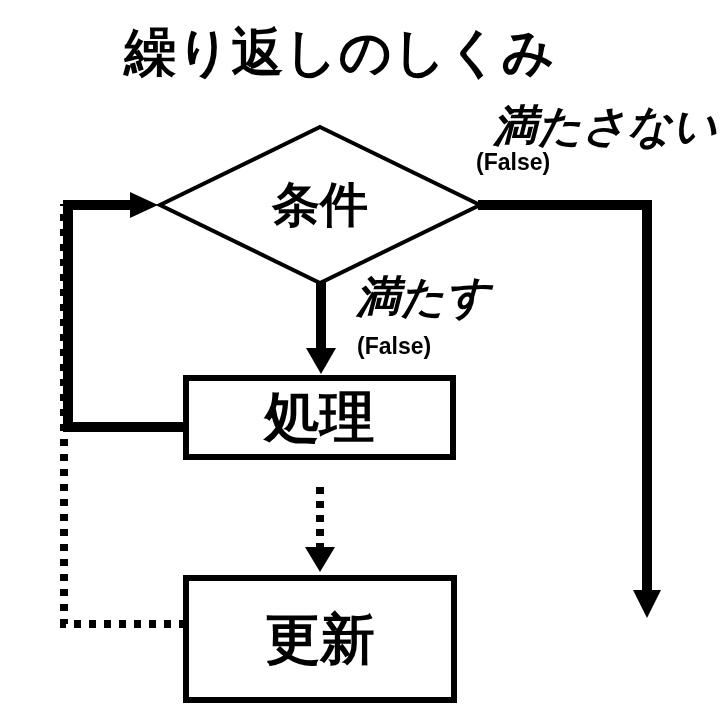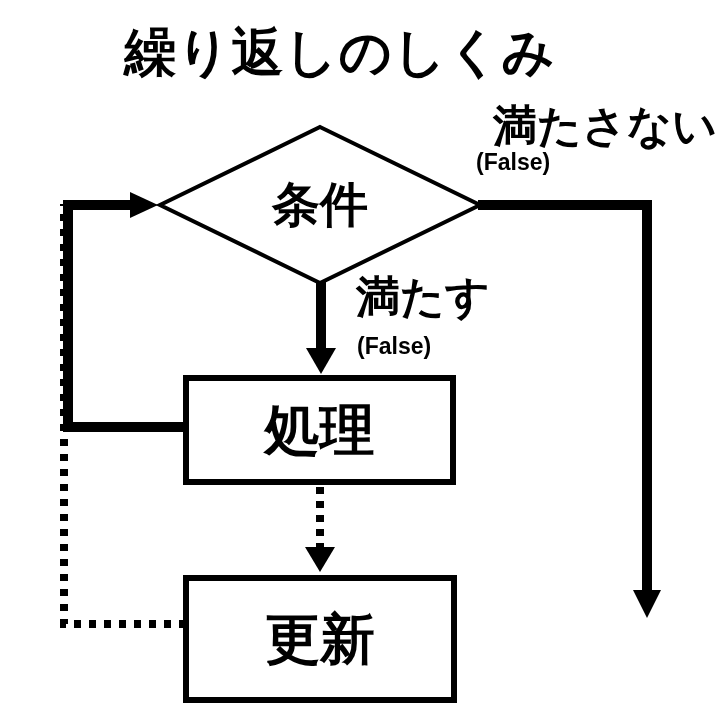--- a/index.html
+++ b/index.html
@@ -10,30 +10,30 @@
   .layer-svg { position:absolute; left:0; top:0; width:720px; height:720px; }
   .title {
     position:absolute; left:0; top:24px; width:680px;
     text-align:center; font-size:52px; font-weight:bold; line-height:1.1;
     letter-spacing:1px; white-space:nowrap;
   }
   .node-box {
     position:absolute; background:var(--paper); border:6px solid var(--ink);
     display:flex; align-items:center; justify-content:center;
   }
-  .node-box.process { left:183px; top:375px; width:273px; height:110px; }
+  .node-box.process { left:183px; top:375px; width:273px; height:85px; }
   .node-box.update  { left:183px; top:575px; width:274px; height:128px; }
   .node-label { font-size:55px; font-weight:bold; line-height:1; white-space:nowrap; }
   .diamond-label {
     position:absolute; left:160px; top:205px; width:320px;
     transform:translateY(-50%);
     text-align:center; font-size:48px; font-weight:bold; line-height:1; white-space:nowrap;
   }
   .edge-label { position:absolute; font-weight:bold; line-height:1.1; white-space:nowrap; }
-  .edge-label.big { font-size:44px; }
+  .edge-label.big { font-size:44px;font-style:italic; }
   .edge-label.small { font-size:23px; font-weight:600; }
   .lbl-false     { left:493px; top:102px; }
   .lbl-false-sub { left:476px; top:150px; }
   .lbl-true      { left:356px; top:273px; }
   .lbl-true-sub  { left:357px; top:334px; }
   svg .stroke { stroke:var(--ink); fill:none; }
   svg .fillshape { fill:var(--ink); stroke:none; }
 </style>
 </head>
 <body>

